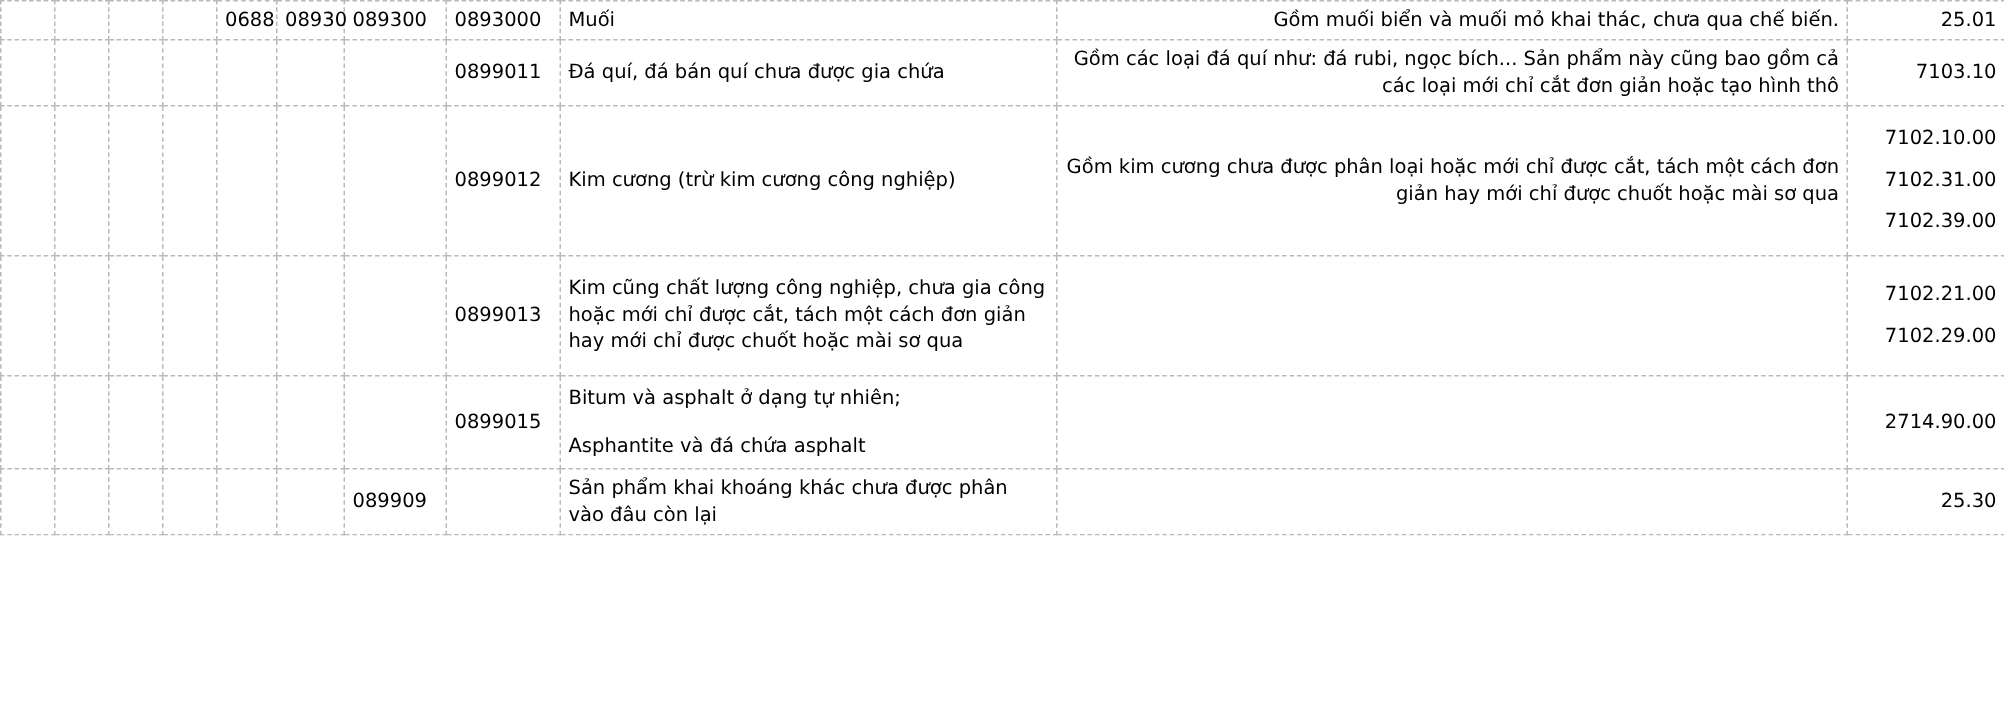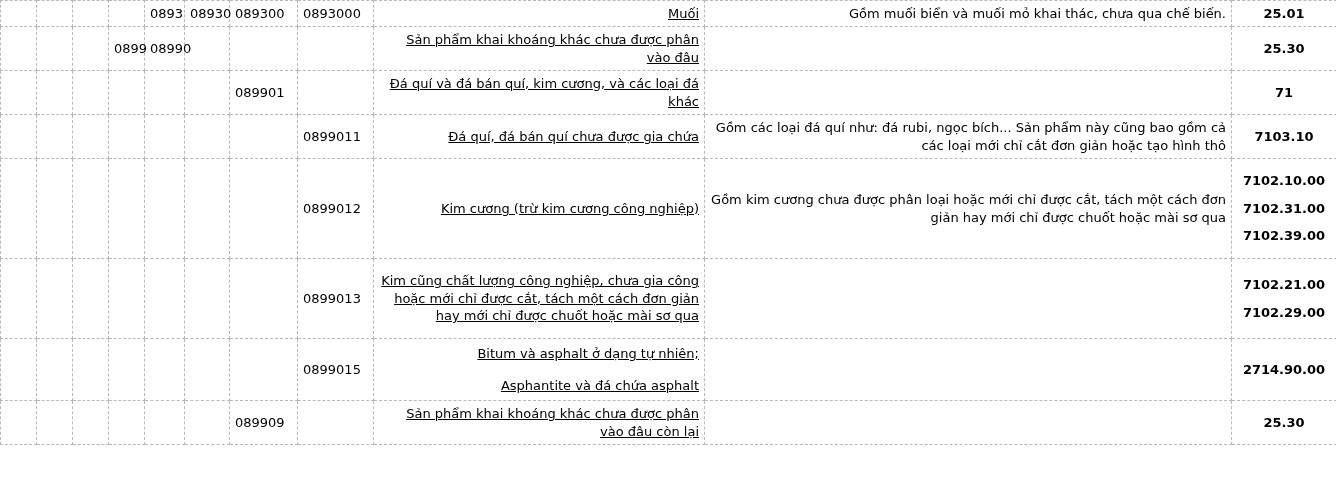--- a/index.html
+++ b/index.html
@@ -37,30 +37,28 @@
   col.c7 { width: 76px; }
   col.c8 { width: 331px; }
   col.c9 { width: 527px; }
   col.c10 { width: 105px; }
 
   td.num {
     white-space: nowrap;
     text-align: left;
   }
   td.desc {
-    text-align: right;
-    text-decoration: underline;
+    text-align: left;
   }
   td.note {
     text-align: right;
   }
   td.hs {
-    text-align: center;
+    text-align: right;
     white-space: nowrap;
-    font-weight: bold;
   }
   .hs-multi div {
     padding: 5px 0;
   }
   .blockline {
     display: block;
   }
   .spaced-line {
     display: block;
     margin-bottom: 14px;
@@ -83,56 +81,30 @@
       <col class="c9">
       <col class="c10">
   </colgroup>
   <tbody>
 
     <tr style="height:26px;">
       <td></td>
       <td></td>
       <td></td>
       <td></td>
-      <td class="num">0893</td>
+      <td class="num">0688</td>
       <td class="num">08930</td>
       <td class="num">089300</td>
       <td class="num">0893000</td>
       <td class="desc">Muối</td>
       <td class="note">Gồm muối biển và muối mỏ khai thác, chưa qua chế biến.</td>
       <td class="hs">25.01</td>
     </tr>
 
-    <tr style="height:44px;">
-      <td></td>
-      <td></td>
-      <td></td>
-      <td class="num">0899</td>
-      <td class="num">08990</td>
-      <td class="num"></td>
-      <td class="num"></td>
-      <td class="num"></td>
-      <td class="desc">Sản phẩm khai khoáng khác chưa được phân vào đâu</td>
-      <td class="note"></td>
-      <td class="hs">25.30</td>
-    </tr>
 
-    <tr style="height:44px;">
-      <td></td>
-      <td></td>
-      <td></td>
-      <td></td>
-      <td></td>
-      <td></td>
-      <td class="num">089901</td>
-      <td class="num"></td>
-      <td class="desc">Đá quí và đá bán quí, kim cương, và các loại đá khác</td>
-      <td class="note"></td>
-      <td class="hs">71</td>
-    </tr>
 
     <tr style="height:44px;">
       <td></td>
       <td></td>
       <td></td>
       <td></td>
       <td></td>
       <td></td>
       <td></td>
       <td class="num">0899011</td>

